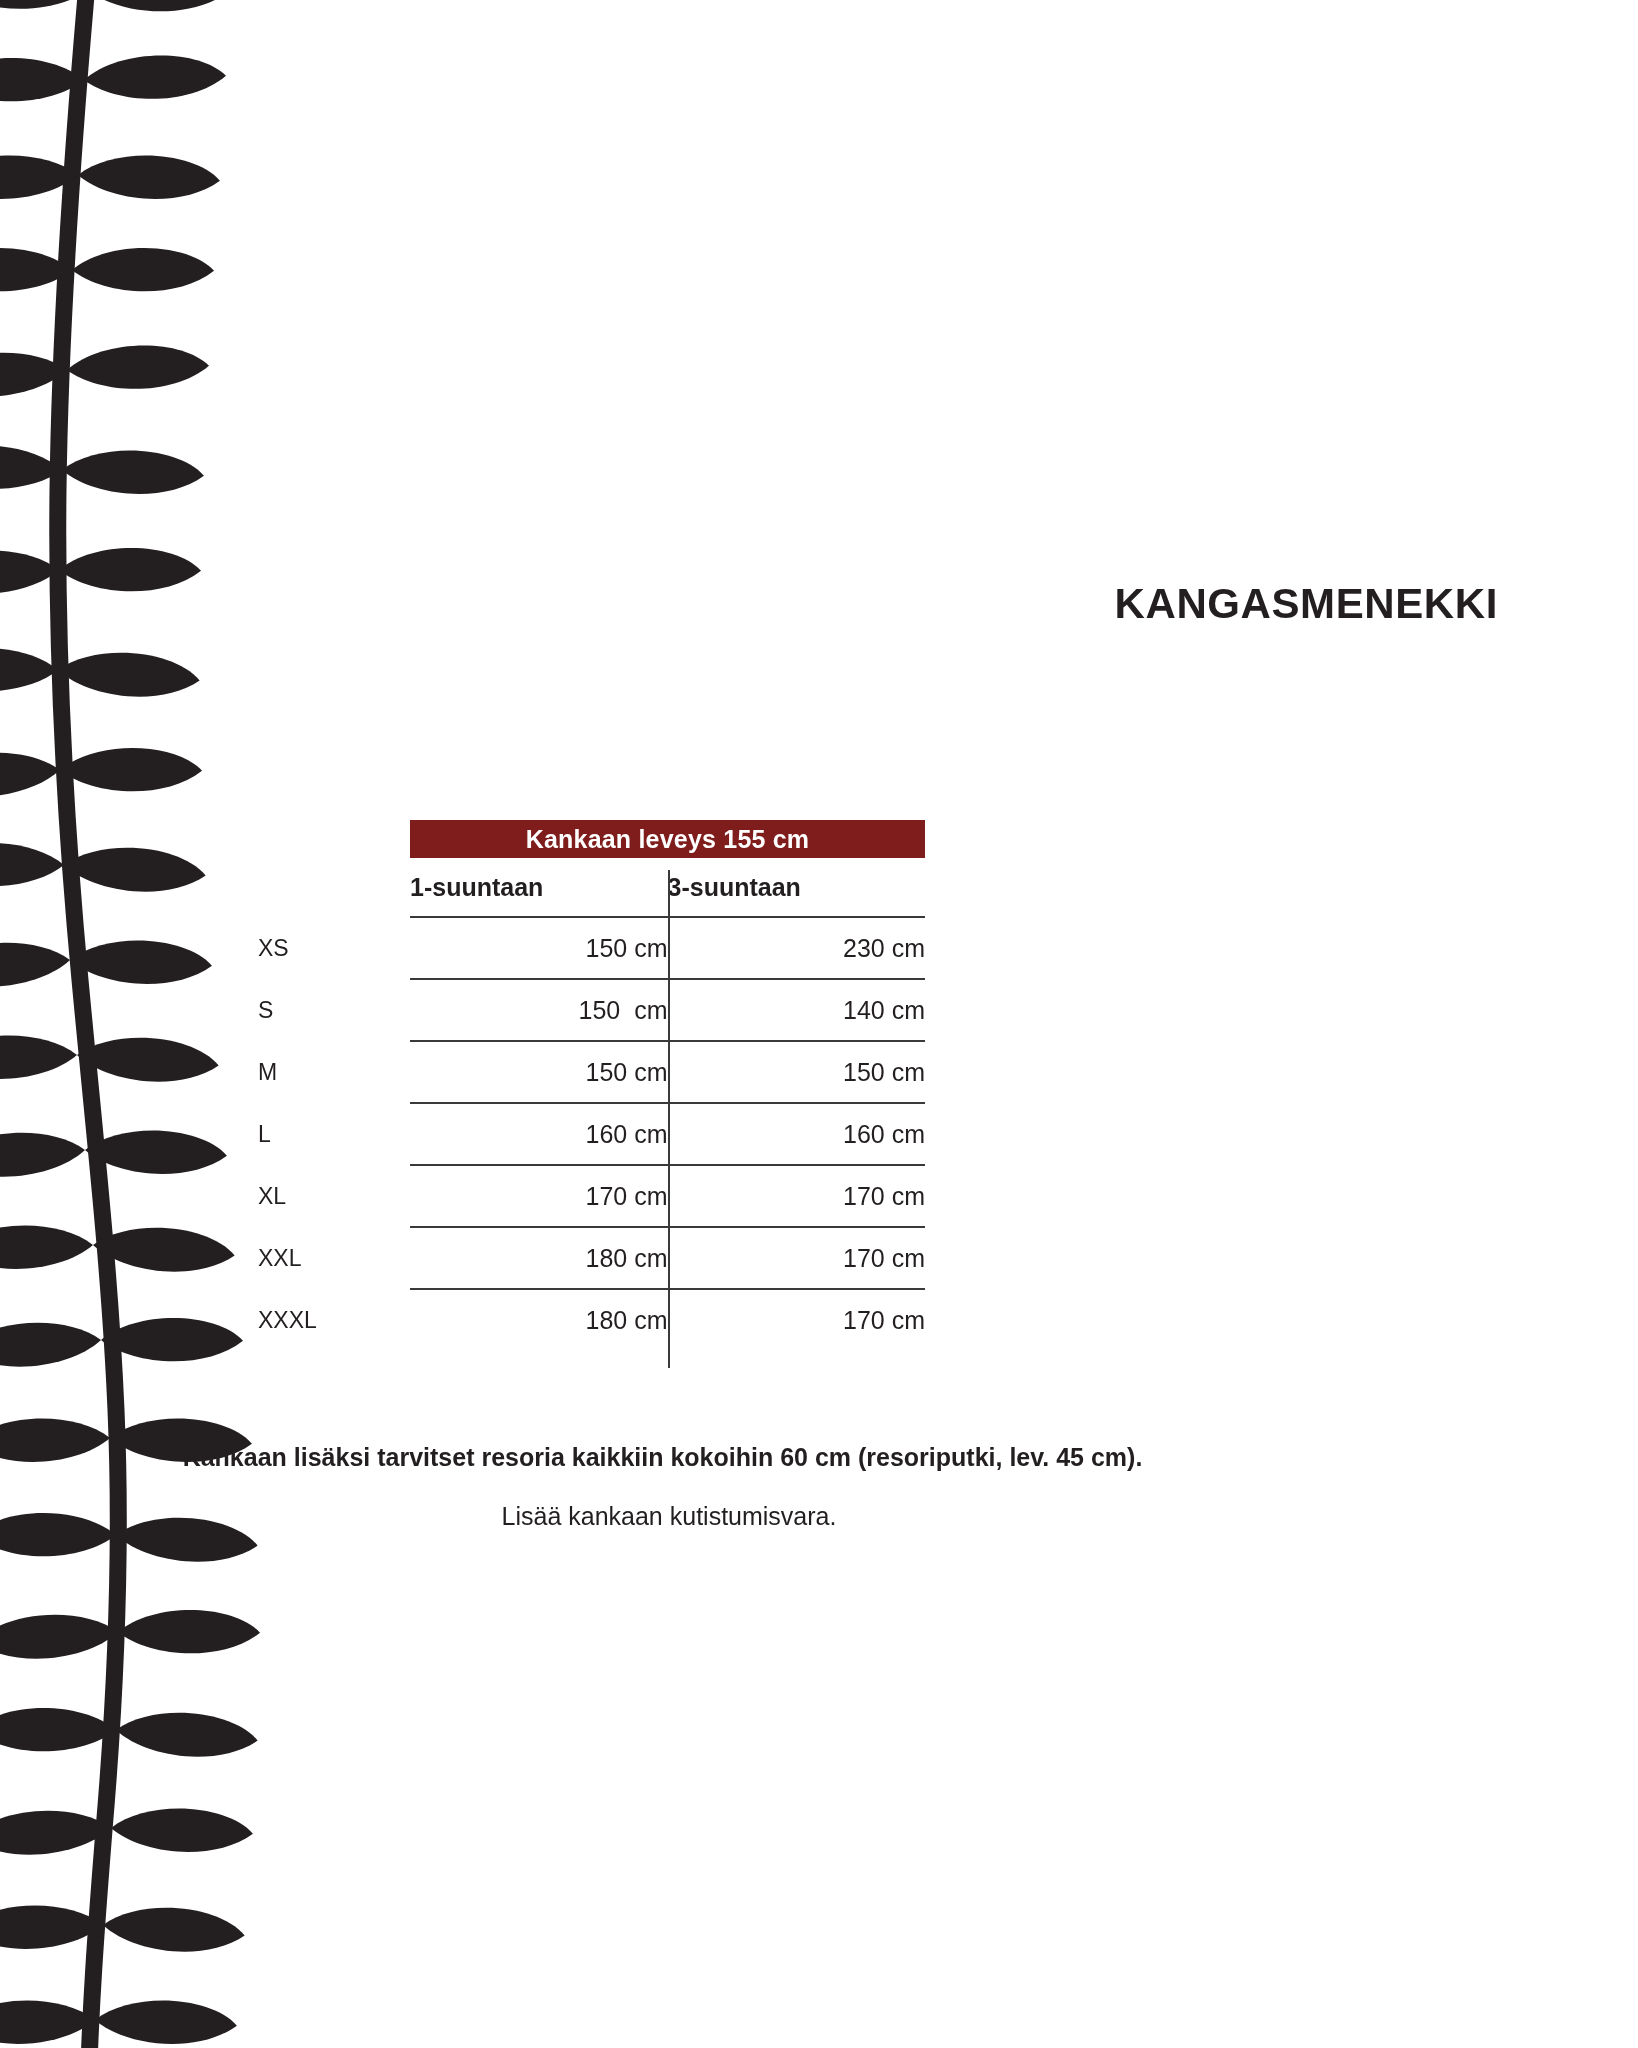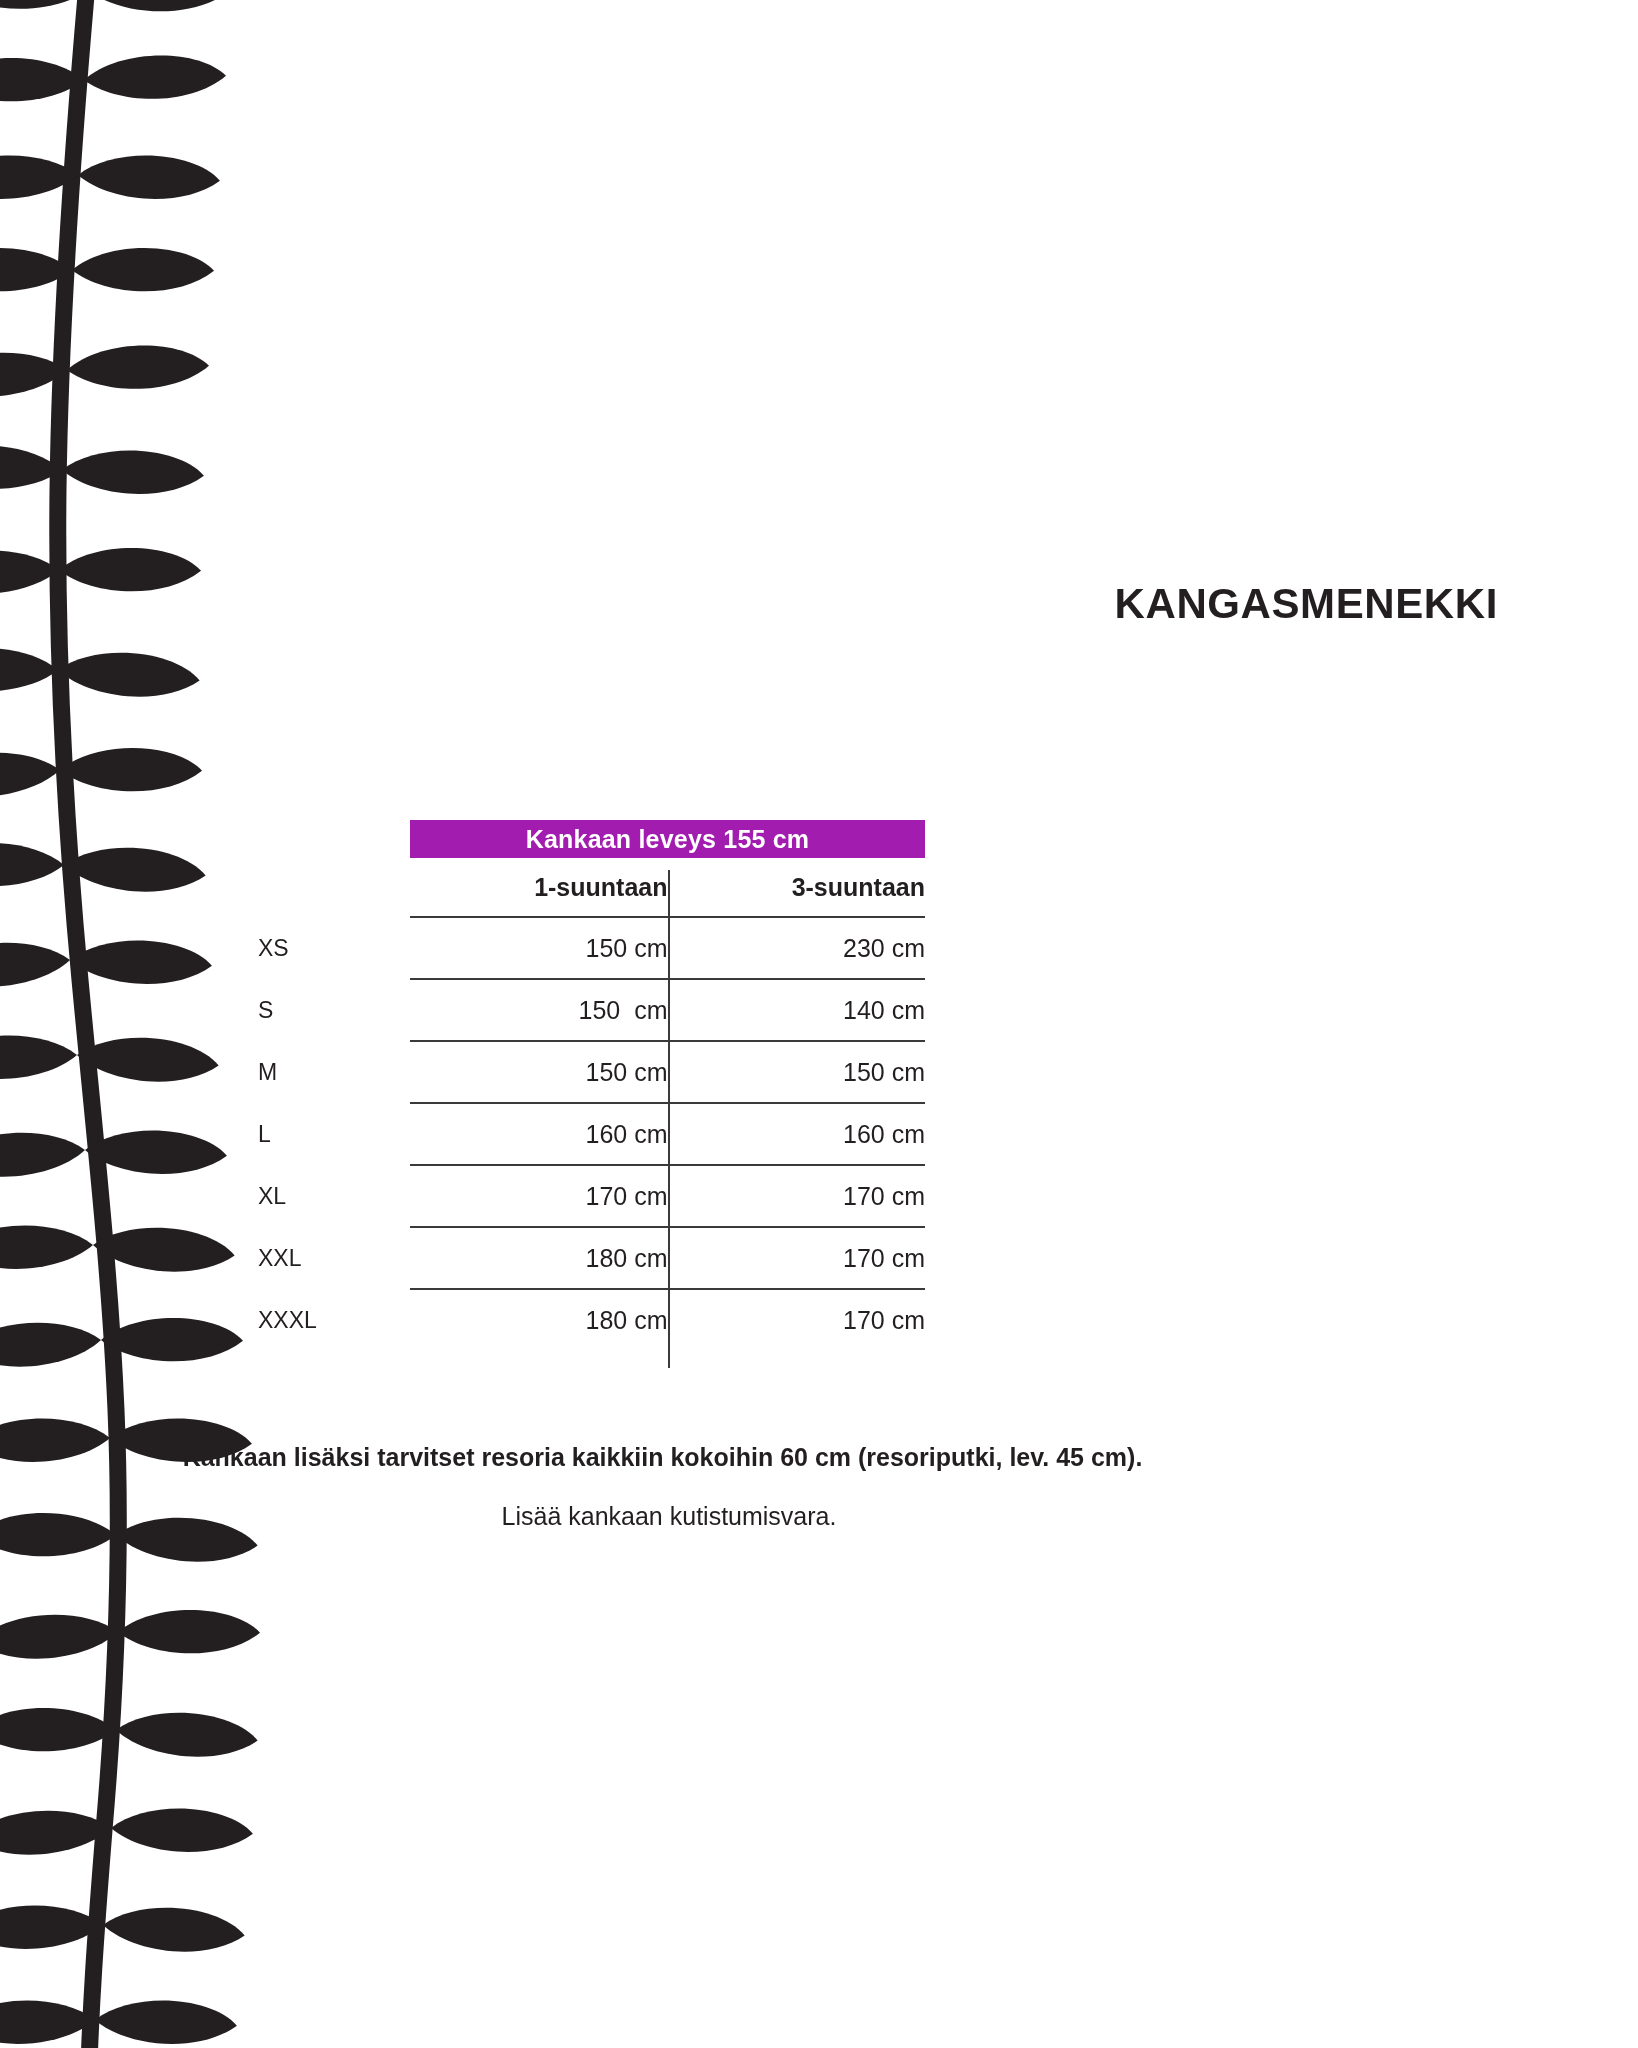--- a/index.html
+++ b/index.html
@@ -50,41 +50,41 @@
   #page-title > span { position: relative; left: -140px; display: inline-block; }
 
   #fabric-table {
     position: absolute;
     left: 410px;
     top: 820px;
     width: 515px;
   }
 
   .table-header-bar {
-    background: #a21caf;
+    background: #7f1d1d;
     color: #ffffff;
     height: 38px;
     line-height: 38px;
     text-align: center;
     font-size: 25px;
     font-weight: 700;
     letter-spacing: 0.2px;
     position: relative;
     left: 0;
   }
 
   .col-head-row {
     display: flex;
     height: 58px;
     align-items: center;
     position: relative;
   }
   .col-head {
     flex: 1 1 0;
-    text-align: right;
+    text-align: left;
     font-size: 25px;
     font-weight: 700;
     color: #231f20;
   }
 
   .data-row {
     display: flex;
     height: 60px;
     align-items: center;
     position: relative;

